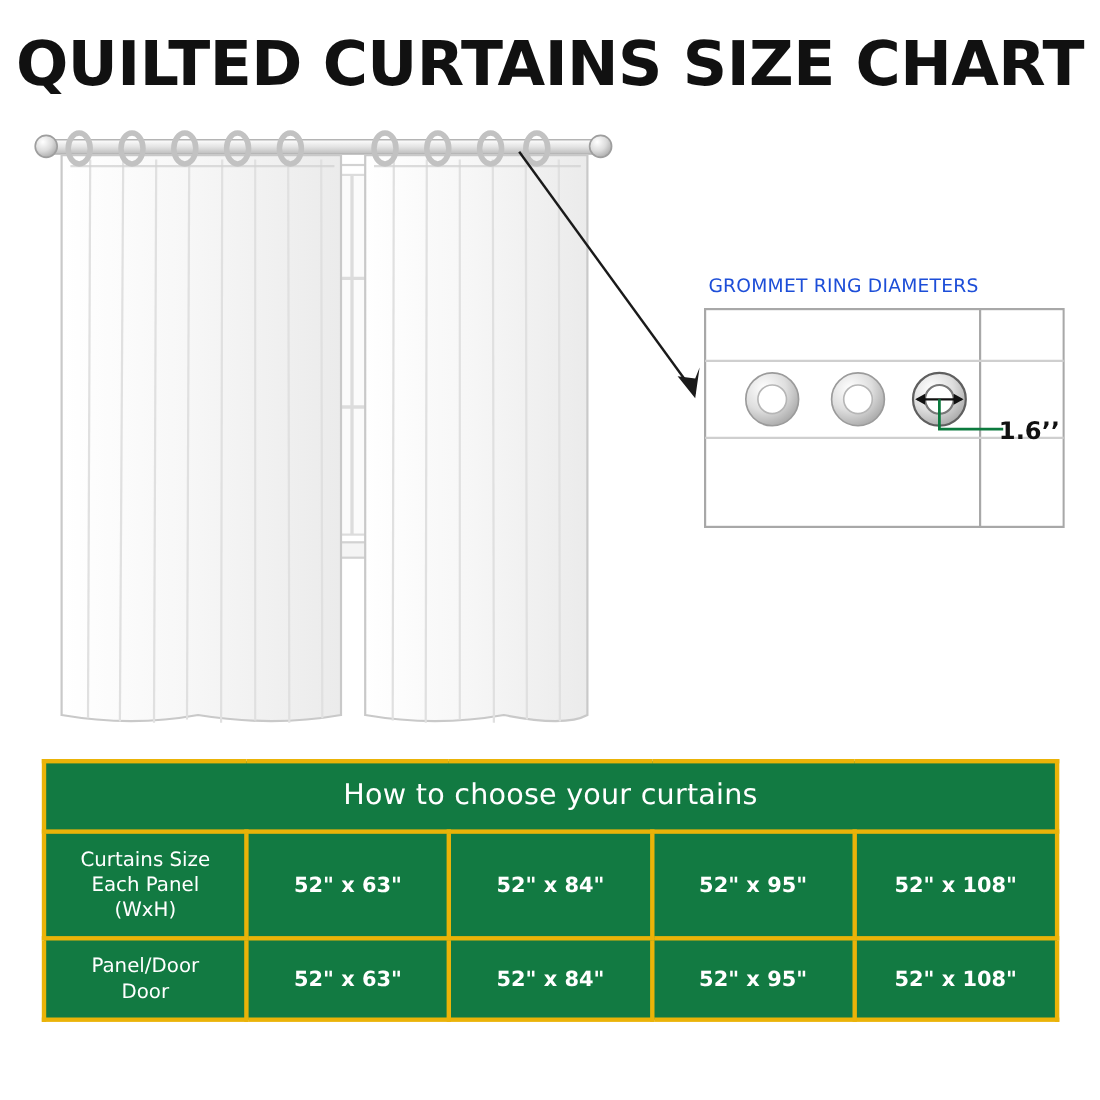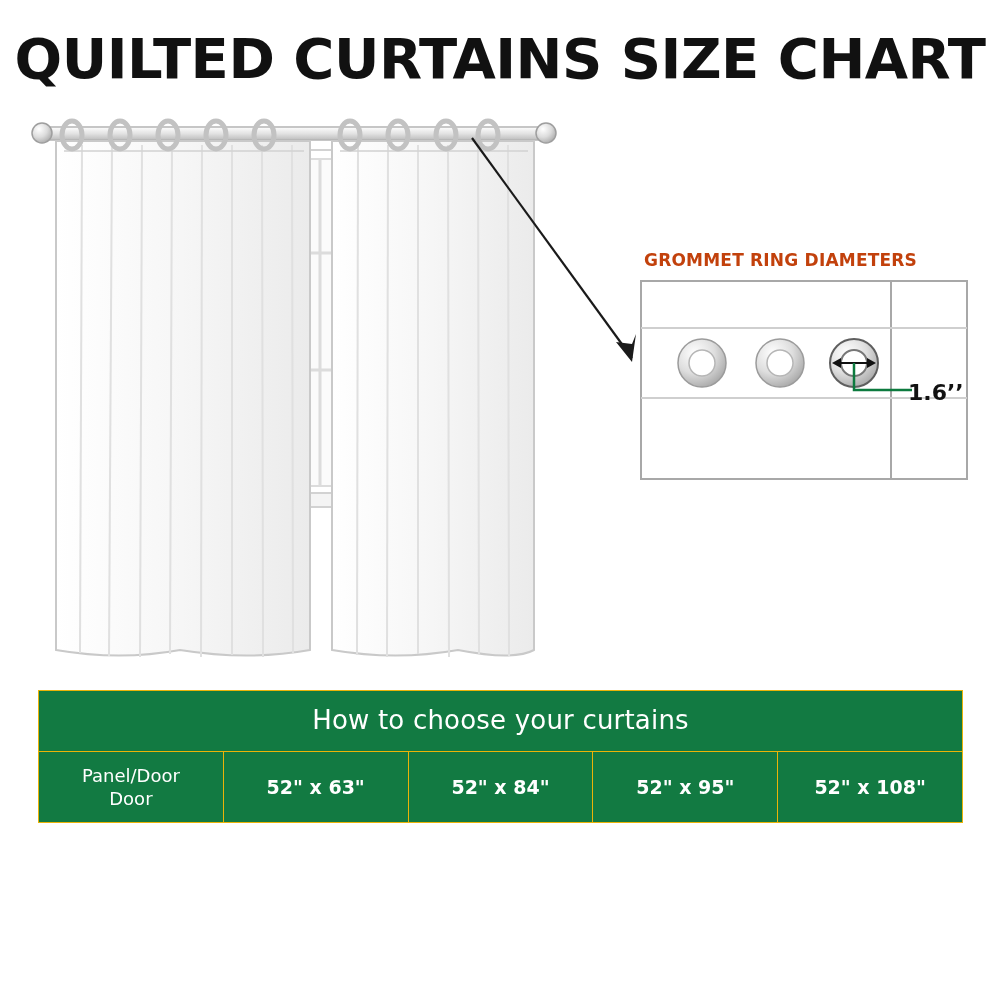--- a/index.html
+++ b/index.html
@@ -45,22 +45,22 @@
     left: 640px;
     top: 250px;
     width: 330px;
     height: 235px;
   }
   #grommet-title {
     position: absolute;
     left: 4px;
     top: 0px;
     font-size: 17px;
-    font-weight: bold;
-    color: #c2410c;
+    font-weight: normal;
+    color: #1d4ed8;
     letter-spacing: 0.2px;
     font-family: "DejaVu Sans", sans-serif;
     white-space: nowrap;
   }
   #grommet-box {
     position: absolute;
     left: 0px;
     top: 30px;
     width: 328px;
     height: 200px;
@@ -79,21 +79,21 @@
   
   #size-table {
     position: absolute;
     left: 38px;
     top: 690px;
     width: 925px;
     border-collapse: collapse;
     table-layout: fixed;
   }
   #size-table td, #size-table th {
-    border: 1px solid #eab308;
+    border: 4px solid #eab308;
     background: #127a42;
     color: #ffffff;
     text-align: center;
     vertical-align: middle;
     font-family: "DejaVu Sans", sans-serif;
   }
   .tbl-header {
     font-size: 26px;
     font-weight: normal;
     padding: 14px 0 16px 0;
@@ -250,20 +250,31 @@
   <div id="dim-label">1.6’’</div>
 </div>
 
 <table id="size-table">
   <tbody>
     <tr>
       <td class="tbl-header" colspan="5">How to choose your curtains</td>
     </tr>
     <tr>
       <td class="row-label">
+        <div>Curtains Size</div>
+        <div>Each Panel</div>
+        <div>(WxH)</div>
+      </td>
+      <td class="cell-val">52" x 63"</td>
+      <td class="cell-val">52" x 84"</td>
+      <td class="cell-val">52" x 95"</td>
+      <td class="cell-val">52" x 108"</td>
+    </tr>
+    <tr>
+      <td class="row-label">
         <div>Panel/Door</div>
         <div>Door</div>
       </td>
       <td class="cell-val">52" x 63"</td>
       <td class="cell-val">52" x 84"</td>
       <td class="cell-val">52" x 95"</td>
       <td class="cell-val">52" x 108"</td>
     </tr>
   </tbody>
 </table>

